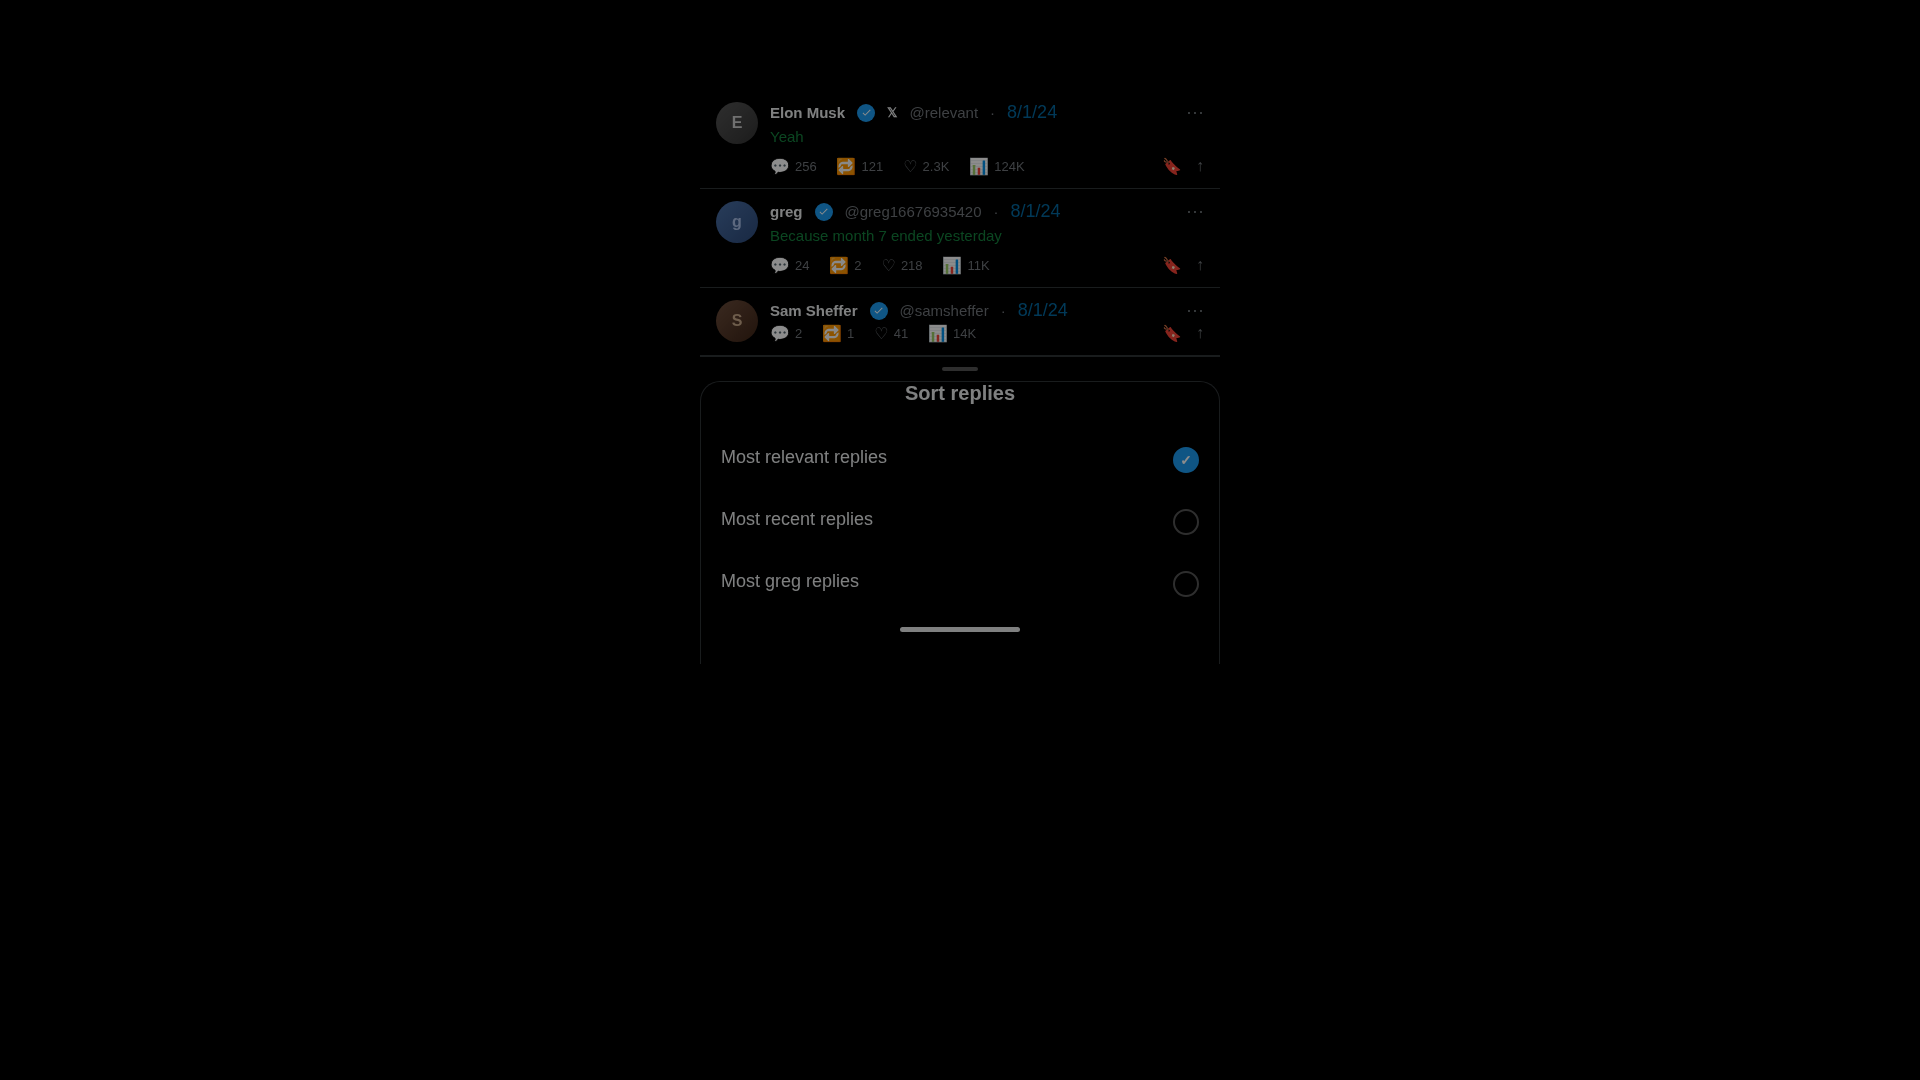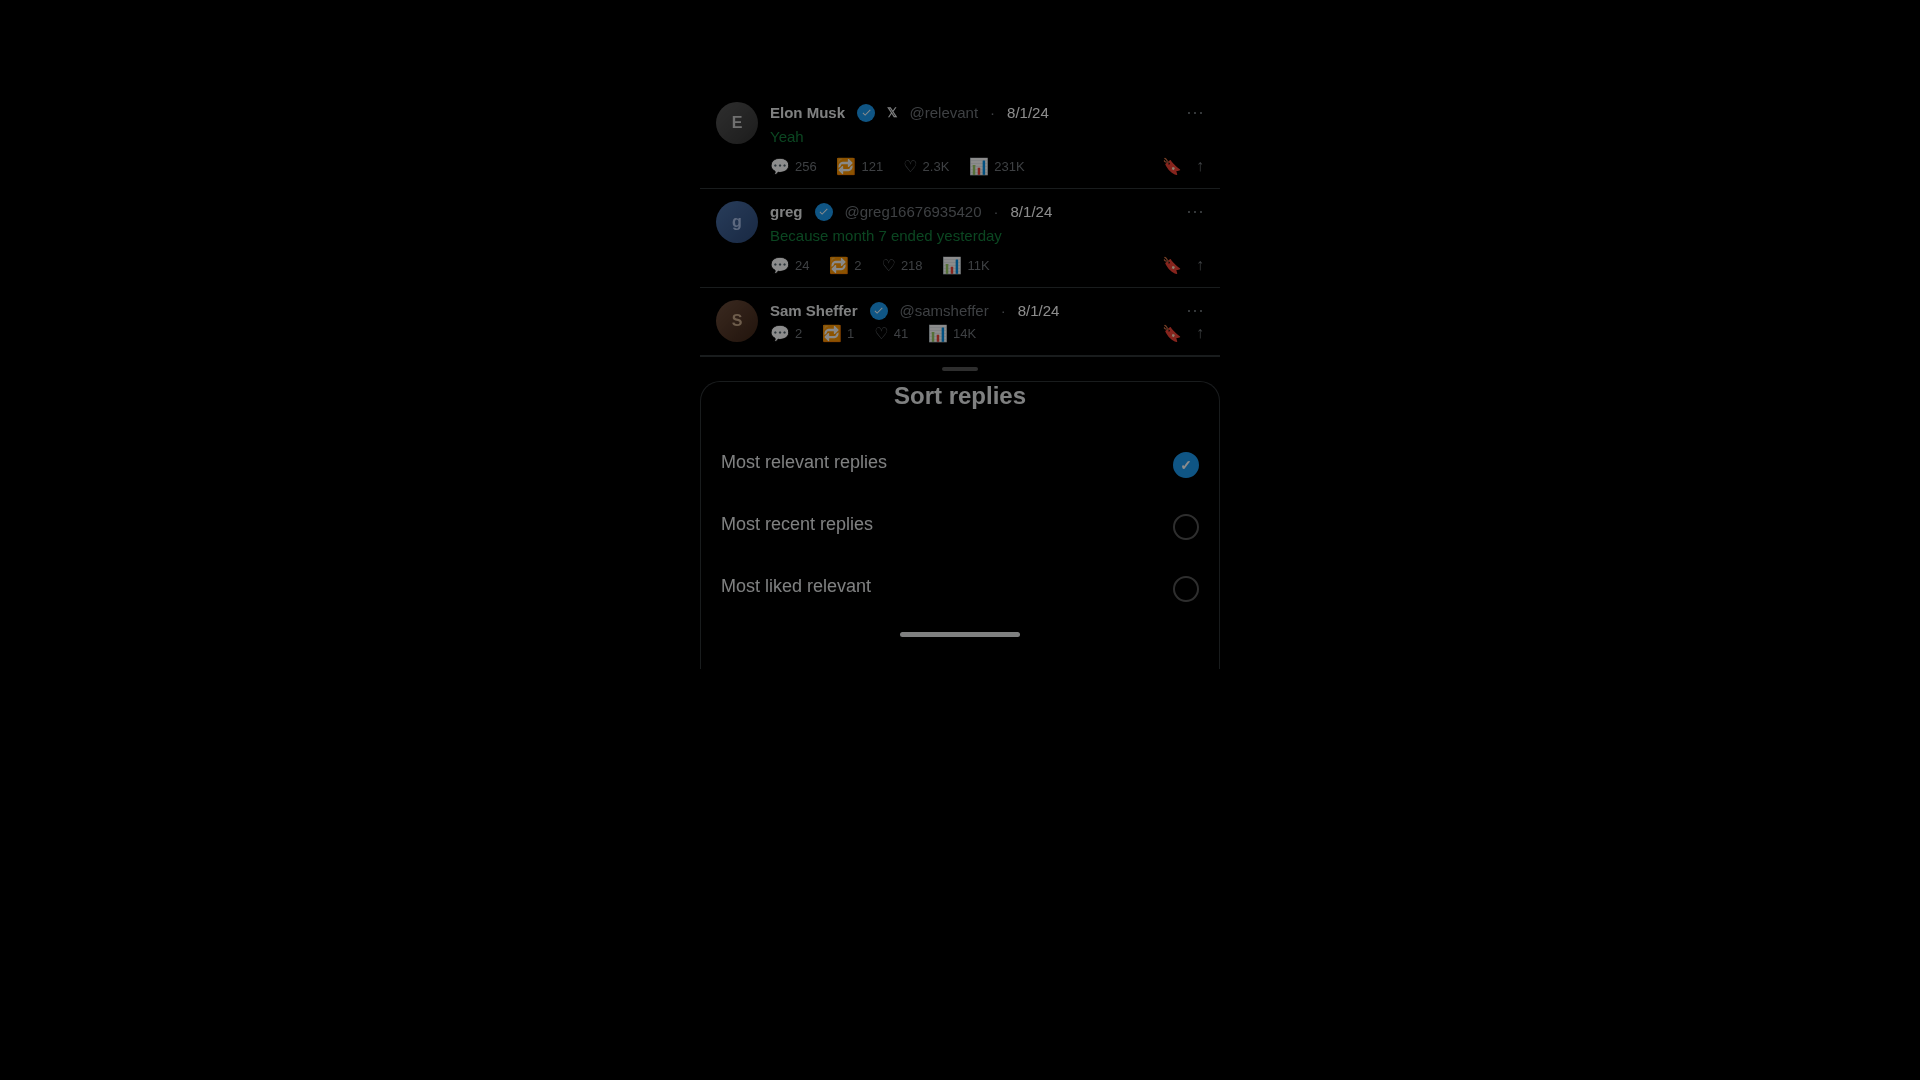--- a/index.html
+++ b/index.html
@@ -94,22 +94,22 @@
       color: #71767b;
       font-size: 15px;
     }
 
     .tweet-dot {
       color: #71767b;
       font-size: 15px;
     }
 
     .tweet-date {
-      color: #ffffff;
-      font-size: 15px;
+      color: #0369a1;
+      font-size: 18px;
     }
 
     .tweet-more {
       margin-left: auto;
       color: #71767b;
       font-size: 18px;
       cursor: pointer;
     }
 
     .tweet-text {
@@ -158,21 +158,21 @@
       background: #000;
       border-radius: 20px 20px 0 0;
       padding: 0 0 24px 0;
       border: 1px solid #2f3336;
       border-bottom: none;
     }
 
     .sheet-title {
       text-align: center;
       color: #e7e9ea;
-      font-size: 24px;
+      font-size: 20px;
       font-weight: 700;
       margin-bottom: 24px;
       padding: 0 16px;
     }
 
     .sort-option {
       display: flex;
       align-items: flex-start;
       justify-content: space-between;
       padding: 18px 20px;
@@ -274,21 +274,21 @@
           <span class="action-item">
             <span class="action-icon">🔁</span>
             <span class="action-count">121</span>
           </span>
           <span class="action-item">
             <span class="action-icon">♡</span>
             <span class="action-count">2.3K</span>
           </span>
           <span class="action-item">
             <span class="action-icon">📊</span>
-            <span class="action-count">231K</span>
+            <span class="action-count">124K</span>
           </span>
           <span class="action-spacer">
             <span>🔖</span>
             <span>↑</span>
           </span>
         </div>
       </div>
     </div>
 
     <div class="tweet">
@@ -388,21 +388,21 @@
         <span class="sort-option-label">Most relevant replies</span>
         <div class="radio-btn selected"></div>
       </div>
 
       <div class="sort-option">
         <span class="sort-option-label">Most recent replies</span>
         <div class="radio-btn"></div>
       </div>
 
       <div class="sort-option">
-        <span class="sort-option-label">Most liked relevant</span>
+        <span class="sort-option-label">Most greg replies</span>
         <div class="radio-btn"></div>
       </div>
 
       <div class="home-indicator">
         <div class="home-bar"></div>
       </div>
 
     </div>
   </div>
 

